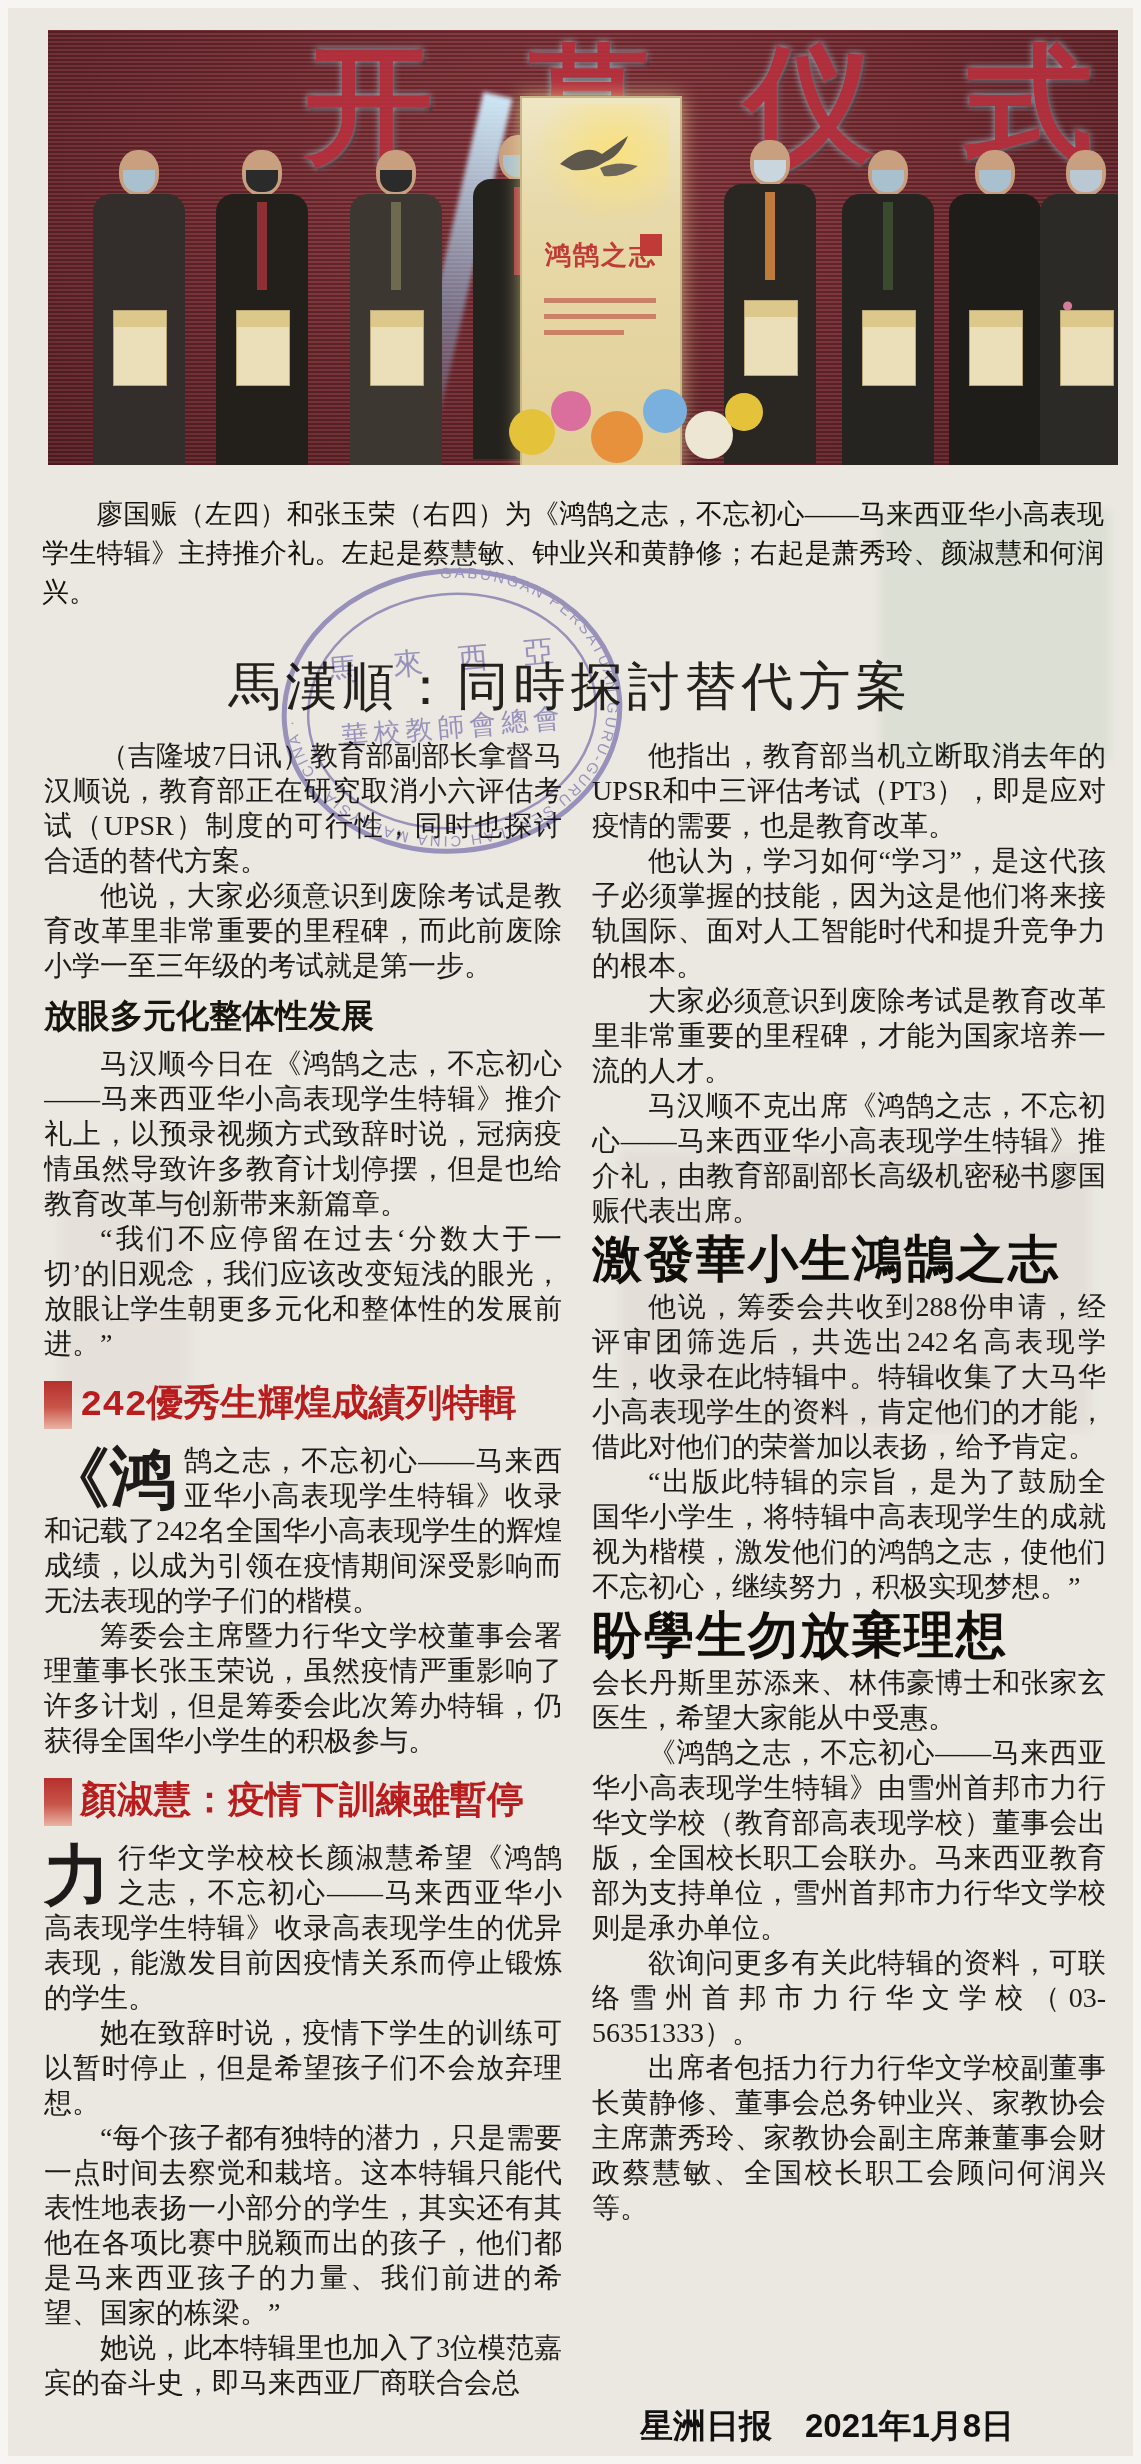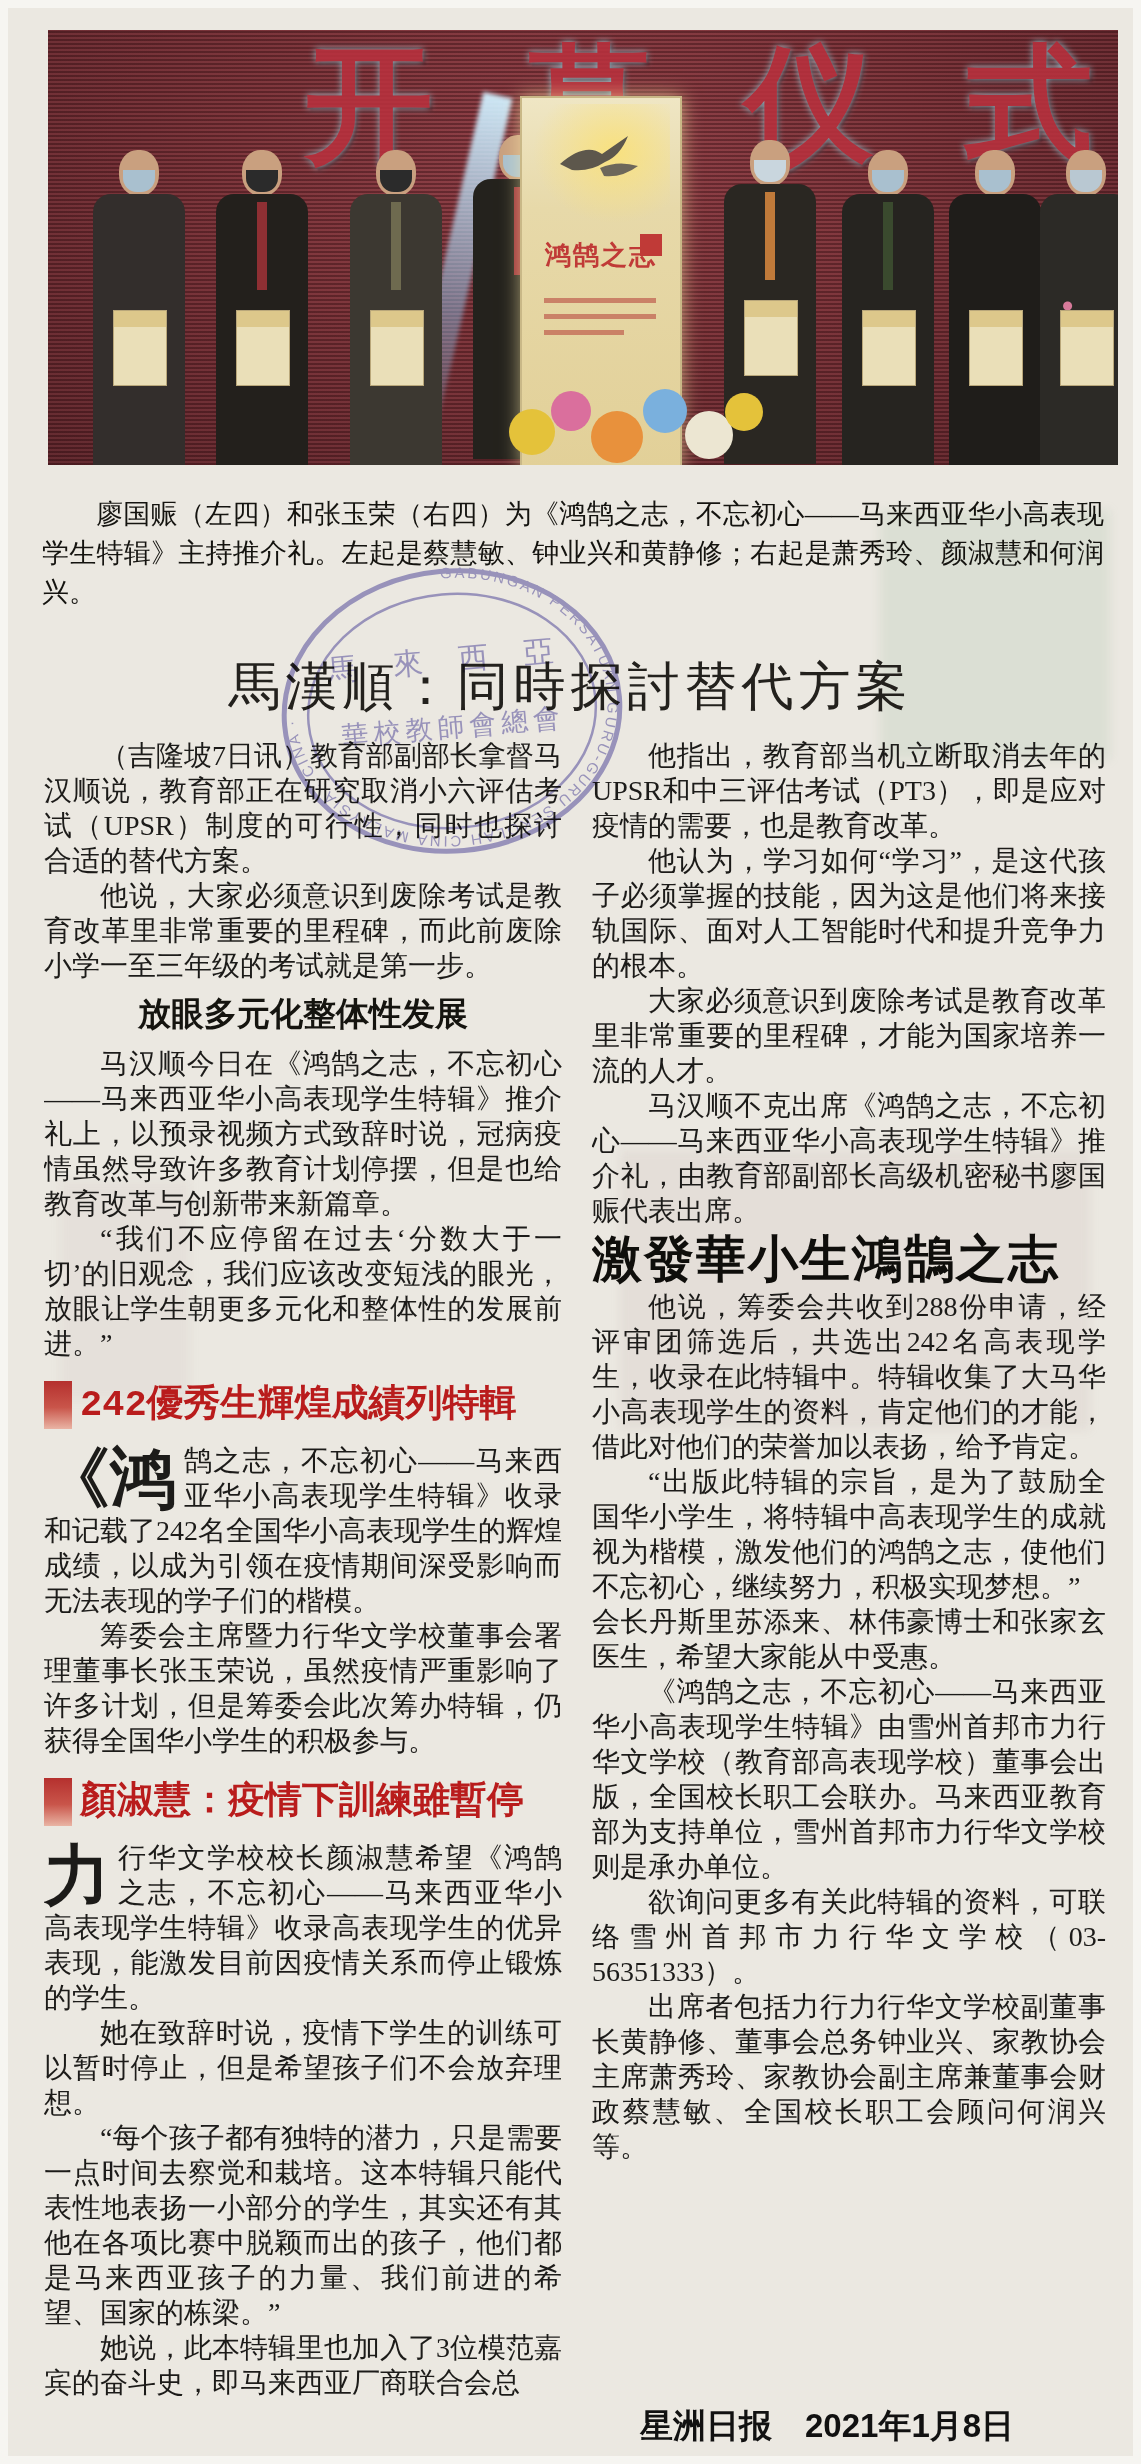--- a/index.html
+++ b/index.html
@@ -53,22 +53,22 @@
             color:#23211d;letter-spacing:5px;}
   .stamp{position:absolute;left:276px;top:558px;width:352px;height:306px;z-index:4;
          transform:rotate(-5deg);opacity:.55;mix-blend-mode:multiply;pointer-events:none;}
   .ghost{position:absolute;filter:blur(5px);z-index:0;}
   
   .col{position:absolute;top:738px;font-size:28px;line-height:35px;text-align:justify;z-index:2;}
   .col-left{left:44px;width:518px;height:1690px;overflow:hidden;}
   .col-right{left:592px;width:514px;height:1680px;overflow:hidden;}
   .col p{margin:0;text-indent:2em;}
   .col p.noindent{text-indent:0;}
-  .sec-h1{font-family:Liberation Mono, monospace;font-weight:bold;font-size:33px;
-          text-align:center;margin:16px 0 12px;text-indent:0;color:#15140f;}
+  .sec-h1{font-family:Liberation Serif, serif;font-weight:bold;font-size:33px;
+          margin:16px 0 12px;text-indent:0;color:#15140f;}
   .bullet-h{display:flex;align-items:center;gap:8px;margin:20px 0 14px;white-space:nowrap;
             font-family:Liberation Mono, monospace;font-weight:bold;font-size:37px;color:#b91c1c;}
   .bullet{flex:0 0 auto;width:28px;height:48px;
           background:linear-gradient(180deg,#b5302e 0%,#c9554a 55%,#e9b4a4 100%);}
   .big-h{font-family:"Liberation Sans",sans-serif;font-weight:800;font-size:50px;letter-spacing:2px;
          margin:14px 0 12px;color:#0f0e0b;text-indent:0;}
   .dropcap{float:left;font-size:66px;line-height:64px;padding:4px 8px 0 0;font-weight:bold;
            font-family:"Liberation Serif",serif;}
   .footer{position:absolute;left:640px;top:2404px;z-index:2;
           font-family:"Liberation Sans",sans-serif;font-weight:bold;font-size:33px;color:#111;}
@@ -215,20 +215,21 @@
   </div>
 
   <div class="col col-right">
     <p>他指出，教育部当机立断取消去年的UPSR和中三评估考试（PT3），即是应对疫情的需要，也是教育改革。</p>
     <p>他认为，学习如何“学习”，是这代孩子必须掌握的技能，因为这是他们将来接轨国际、面对人工智能时代和提升竞争力的根本。</p>
     <p>大家必须意识到废除考试是教育改革里非常重要的里程碑，才能为国家培养一流的人才。</p>
     <p>马汉顺不克出席《鸿鹄之志，不忘初心——马来西亚华小高表现学生特辑》推介礼，由教育部副部长高级机密秘书廖国赈代表出席。</p>
     <div class="big-h">激發華小生鴻鵠之志</div>
     <p>他说，筹委会共收到288份申请，经评审团筛选后，共选出242名高表现学生，收录在此特辑中。特辑收集了大马华小高表现学生的资料，肯定他们的才能，借此对他们的荣誉加以表扬，给予肯定。</p>
     <p>“出版此特辑的宗旨，是为了鼓励全国华小学生，将特辑中高表现学生的成就视为楷模，激发他们的鸿鹄之志，使他们不忘初心，继续努力，积极实现梦想。”</p>
+    <div class="big-h">盼學生勿放棄理想</div>
     <p class="noindent">会长丹斯里苏添来、林伟豪博士和张家玄医生，希望大家能从中受惠。</p>
     <p>《鸿鹄之志，不忘初心——马来西亚华小高表现学生特辑》由雪州首邦市力行华文学校（教育部高表现学校）董事会出版，全国校长职工会联办。马来西亚教育部为支持单位，雪州首邦市力行华文学校则是承办单位。</p>
     <p>欲询问更多有关此特辑的资料，可联络雪州首邦市力行华文学校（03-56351333）。</p>
     <p>出席者包括力行力行华文学校副董事长黄静修、董事会总务钟业兴、家教协会主席萧秀玲、家教协会副主席兼董事会财政蔡慧敏、全国校长职工会顾问何润兴等。</p>
   </div>
 
   <div class="footer">星洲日报　2021年1月8日</div>
 
 </div>
 

